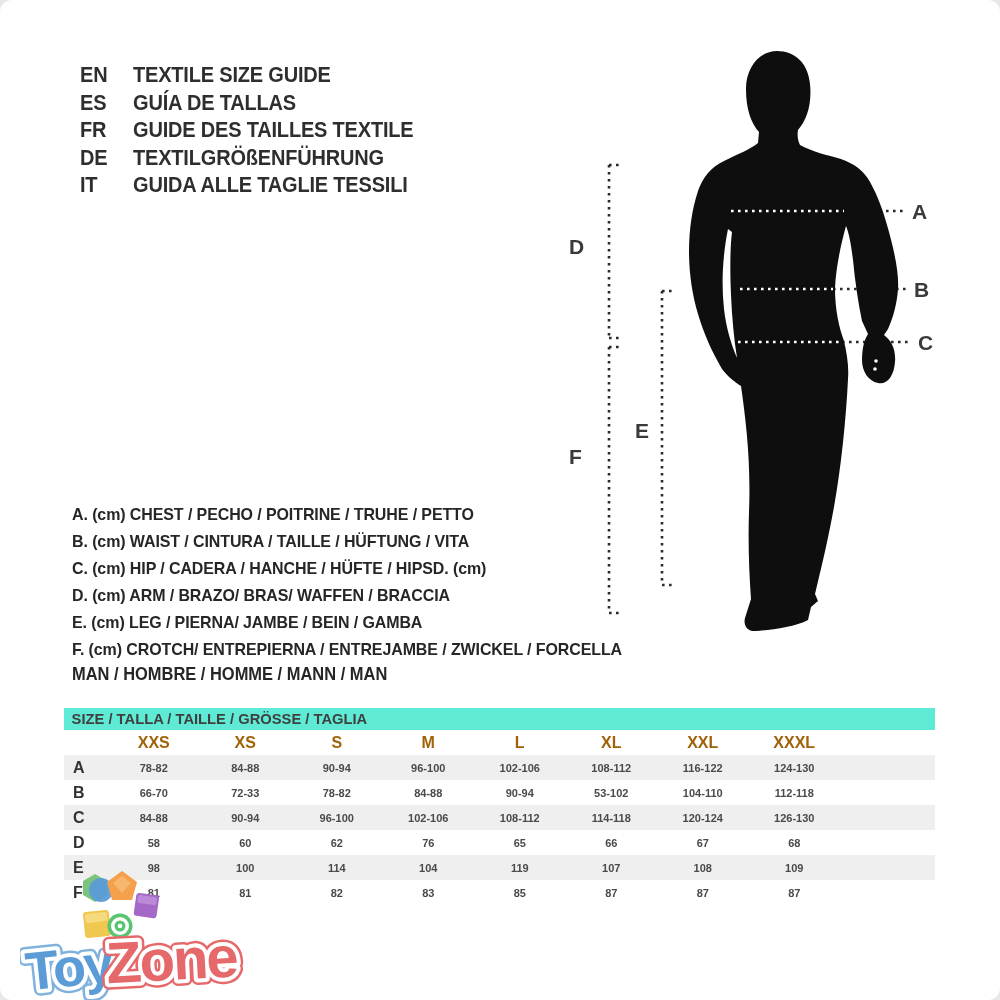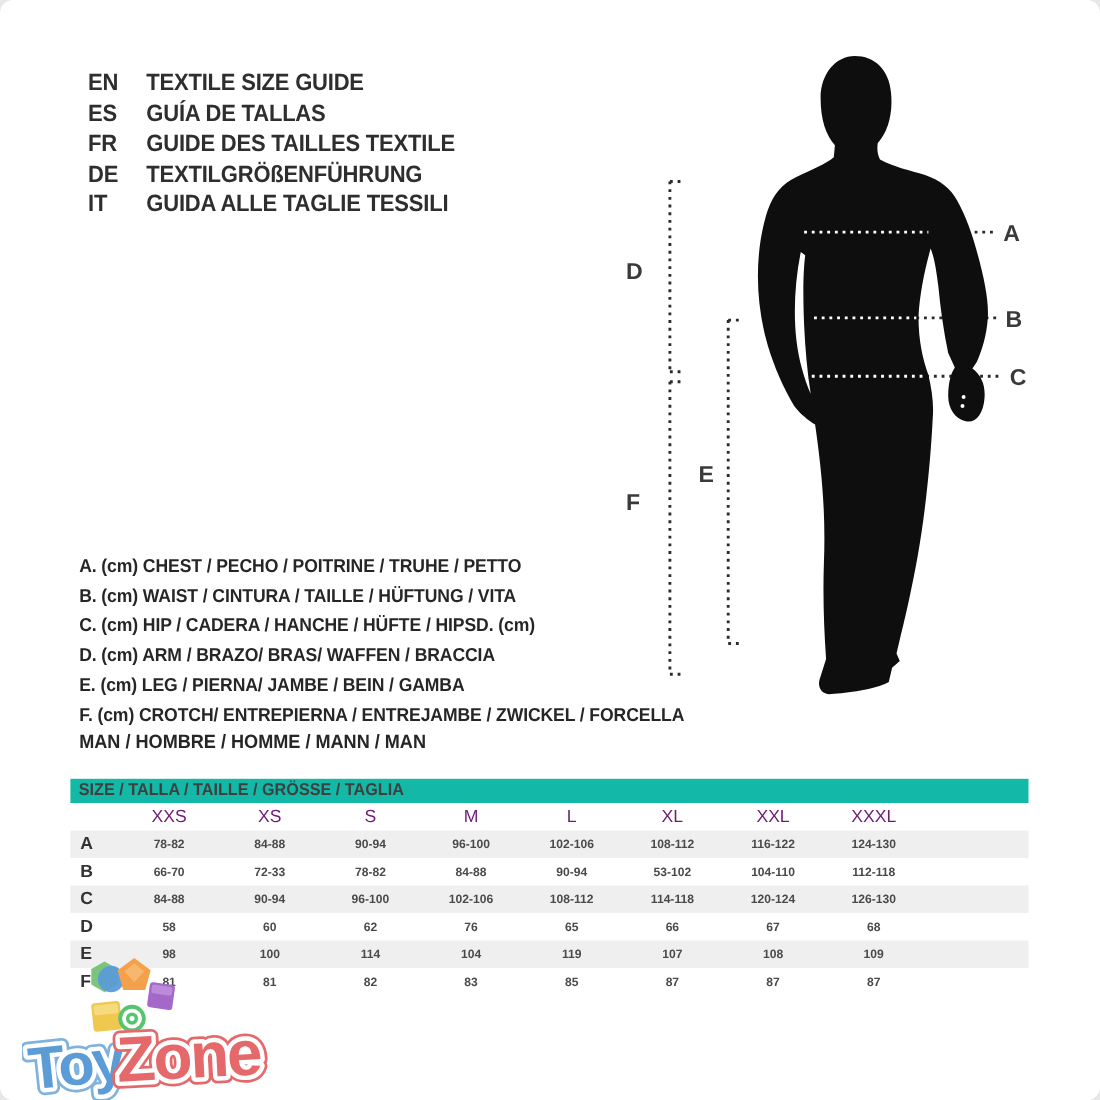--- a/index.html
+++ b/index.html
@@ -14,28 +14,28 @@
   .lang-code{width:57px;flex:0 0 57px;}
   
   .figure{position:absolute;left:555px;top:30px;width:430px;height:640px;}
   
   .legend{position:absolute;left:72px;top:501px;transform:scaleX(.94);transform-origin:left top;}
   .legend-row{height:27px;display:flex;align-items:center;font-size:17px;font-weight:bold;letter-spacing:-0.1px;color:#262626;white-space:nowrap;}
   .gender{position:absolute;left:72px;top:664px;transform:scaleX(.94);transform-origin:left top;
     font-size:17.5px;font-weight:bold;color:#262626;white-space:nowrap;}
   
   .size-table{position:absolute;left:64px;top:708px;width:871px;font-weight:bold;}
-  .t-header{height:22px;background:#14b8a6;display:flex;align-items:center;}
+  .t-header{height:22px;background:#5eead4;display:flex;align-items:center;}
   .t-header span{padding-left:8px;font-size:15.5px;color:#3f3f3f;transform:scaleX(.95);transform-origin:left center;white-space:nowrap;}
   .t-row{display:flex;height:25px;align-items:center;}
   .t-sizes{height:25px;}
   .t-body .t-row:nth-child(odd){background:#efefef;}
   .t-cell-label{flex:0 0 44px;padding-left:9px;font-size:16px;color:#333;box-sizing:border-box;}
   .t-cell{flex:0 0 91.5px;text-align:center;font-size:11px;color:#4a4a4a;font-weight:600;}
-  .t-sizes .t-cell{font-weight:normal;color:#701a75;font-size:16px;}
+  .t-sizes .t-cell{font-weight:bold;color:#a16207;font-size:16px;}
   
   .logo{position:absolute;left:20px;top:860px;width:260px;height:140px;}
 </style>
 </head>
 <body>
 
 <div class="page">
 
   <div class="langs">
     <div class="lang-row">

